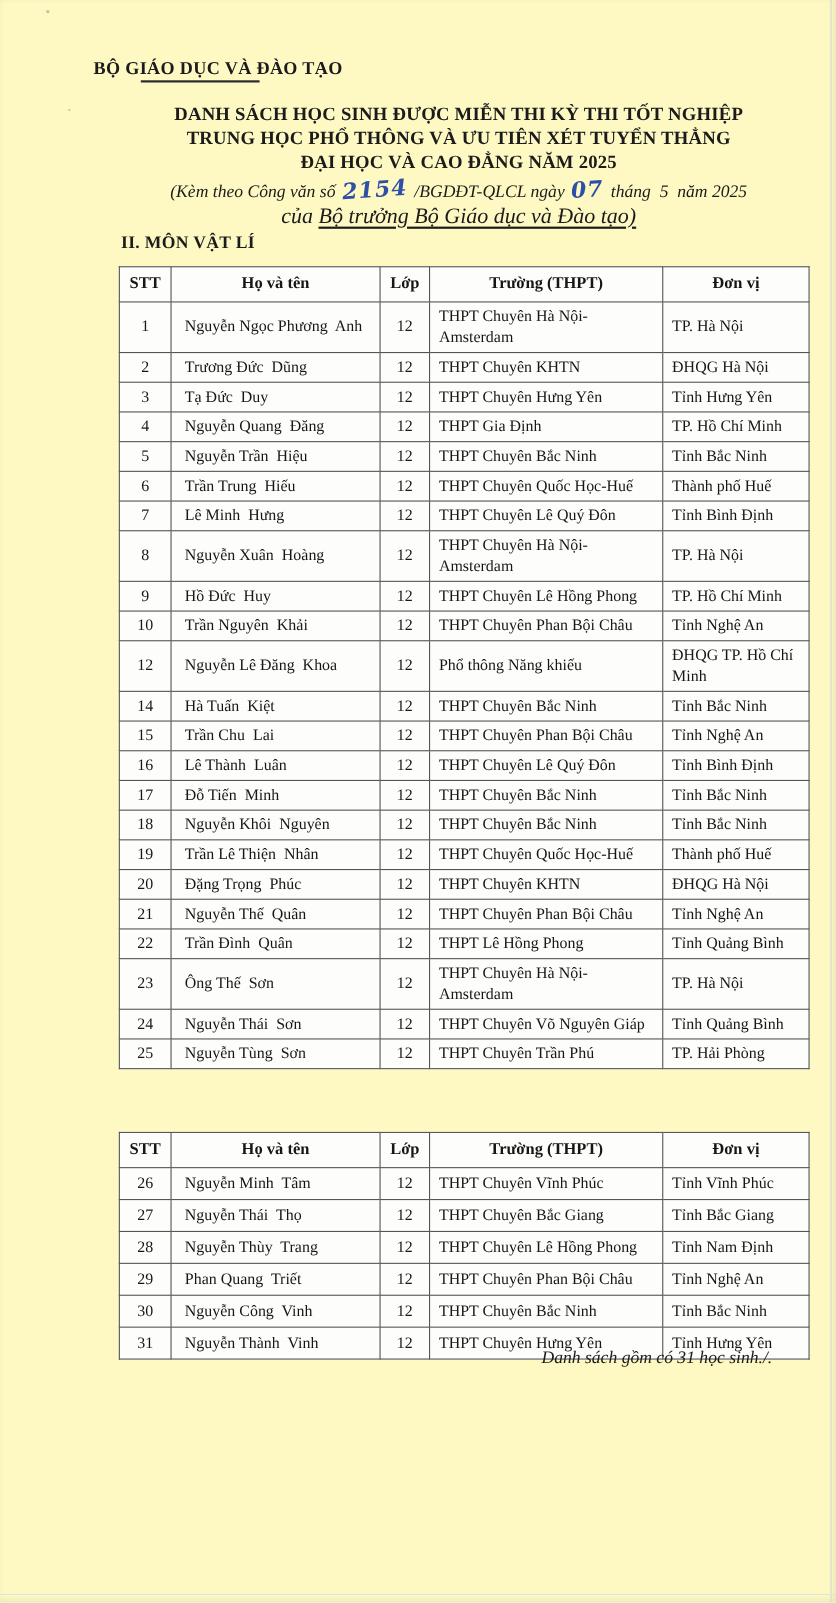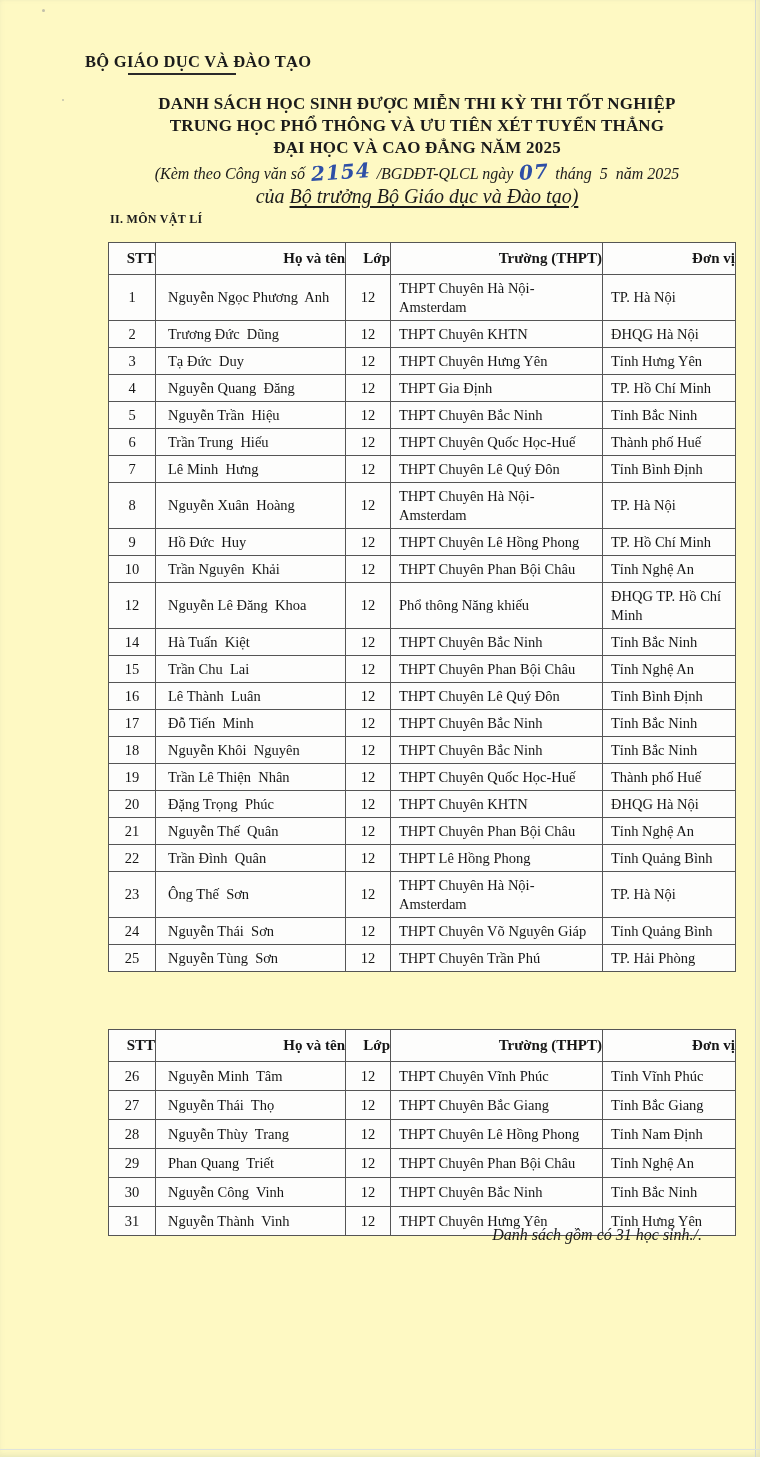--- a/index.html
+++ b/index.html
@@ -22,28 +22,28 @@
   .title{font-weight:bold;font-size:17px;line-height:22px;letter-spacing:.2px;}
   .subtitle{font-style:italic;font-size:16px;line-height:22px;margin-top:2px;white-space:pre-wrap;}
   .subtitle2{font-style:italic;font-size:20px;line-height:22px;white-space:pre-wrap;}
   .subtitle2 .u{text-decoration:underline;text-underline-offset:3px;}
   .hand{
     color:#2e4fa6;font-weight:bold;font-style:italic;font-size:20px;
     display:inline-block;transform:rotate(-4deg);letter-spacing:1px;
     font-family:"DejaVu Serif",serif;padding:0 2px;
   }
 
-  .section{position:absolute;left:110px;top:212px;font-weight:bold;font-size:12px;letter-spacing:.3px;}
+  .section{position:absolute;left:110px;top:212px;font-weight:bold;font-size:16px;letter-spacing:.3px;}
 
   table{border-collapse:collapse;table-layout:fixed;width:627px;position:absolute;left:108px;background:#fdfdfc;}
   .t1{top:242px;}
   .t2{top:1029px;}
   th,td{border:1px solid #555;font-size:14.5px;color:#161616;vertical-align:middle;}
   table{border:1.5px solid #4a4a4a;}
-  th{font-weight:bold;font-size:15px;height:27px;text-align:right;padding:2px 0;}
+  th{font-weight:bold;font-size:15px;height:27px;text-align:center;padding:2px 0;}
   td{line-height:19px;padding:3.5px 8px;}
   .t2 td{padding-top:4.5px;padding-bottom:4.5px;}
   td.c-stt,td.c-lop{text-align:center;padding-left:2px;padding-right:2px;}
   td.c-name{padding-left:12px;white-space:pre-wrap;}
   col.c-stt{width:47px;}
   col.c-name{width:190px;}
   col.c-lop{width:45px;}
   col.c-truong{width:212px;}
   col.c-donvi{width:133px;}
 

